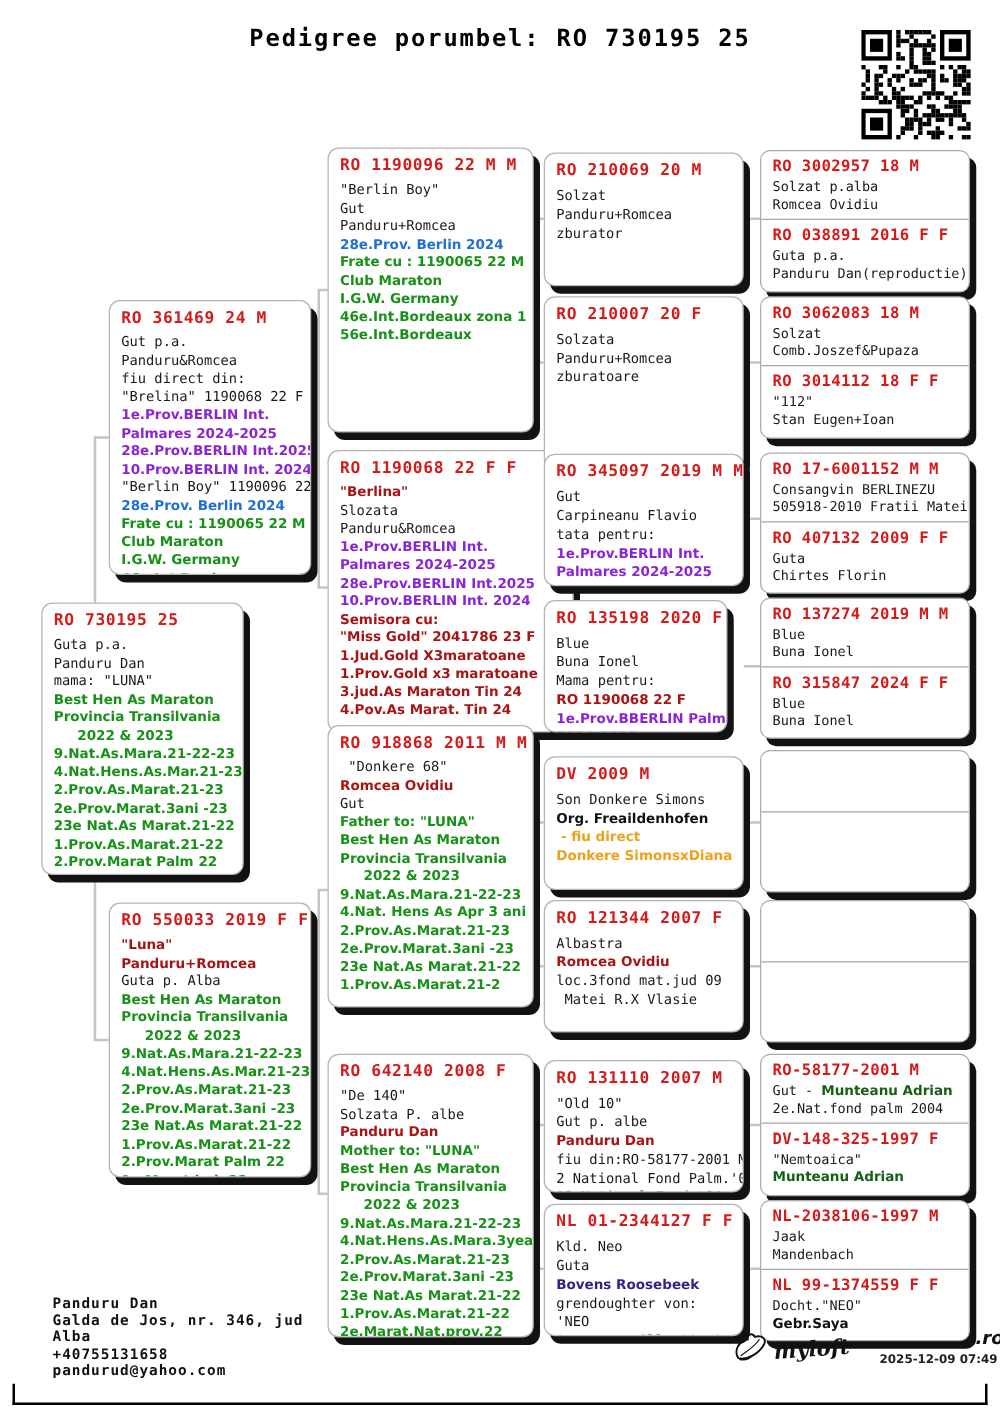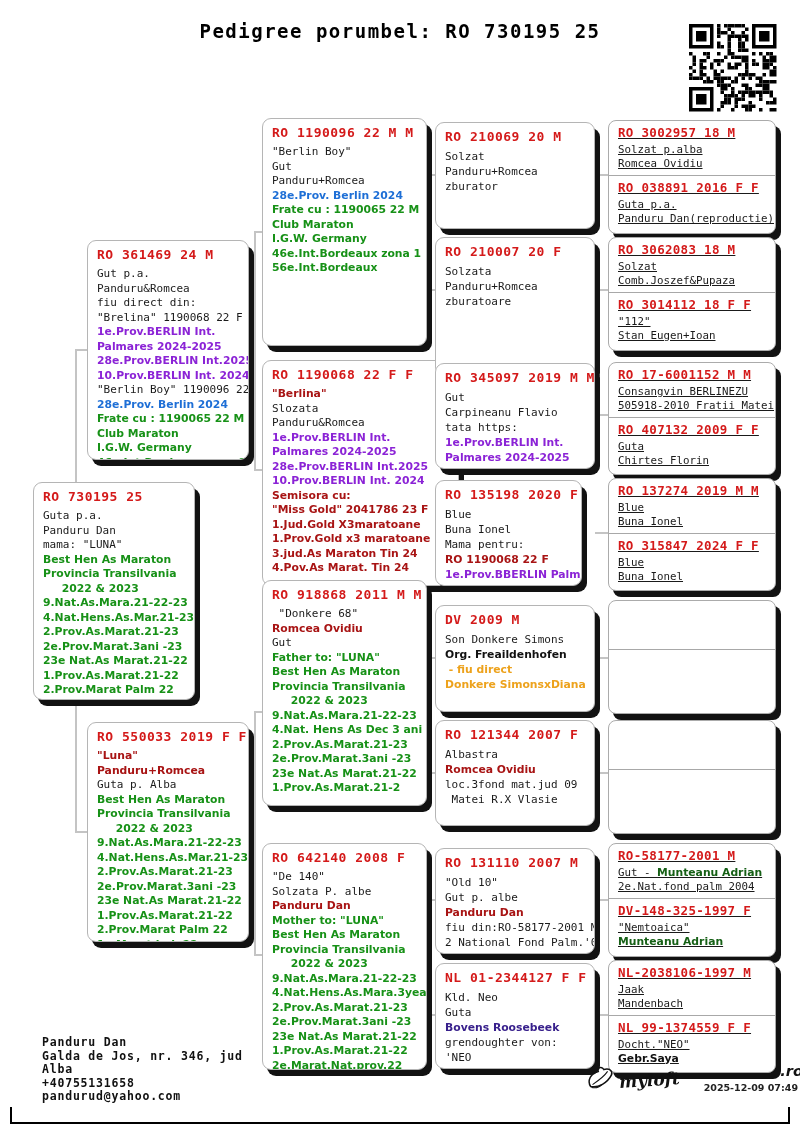--- a/index.html
+++ b/index.html
@@ -6,21 +6,21 @@
   .page{position:relative;width:800px;height:1131px;background:#fff;overflow:hidden;
         font-family:"DejaVu Sans Mono",monospace;color:#1a1a1a;}
   .title{position:absolute;top:20px;left:0;width:800px;text-align:center;
          font:bold 19px "DejaVu Sans Mono",monospace;letter-spacing:1.5px;color:#000;}
   .qr{position:absolute;left:689px;top:24px;width:88px;height:88px;}
   .connectors{position:absolute;left:0;top:0;z-index:0;}
   .pbox{position:absolute;background:#fff;border:1px solid #b5b5b5;border-radius:9px;
         box-shadow:5px 6px 0 0 #121212;padding:6px 7px 8px 9px;overflow:hidden;
         box-sizing:border-box;z-index:1;}
   .ppanel{position:absolute;background:#fff;border:1px solid #ababab;border-radius:8px;
-        box-shadow:5px 6px 0 0 #121212;box-sizing:border-box;overflow:hidden;z-index:1;text-decoration:underline;}
+        box-shadow:5px 6px 0 0 #121212;box-sizing:border-box;overflow:hidden;z-index:1;}
   .pmini{padding:4px 6px 4px 9px;min-height:48px;box-sizing:border-box;}
   .pmini + .pmini{border-top:1px solid #a8a8a8;}
   .bhdr{font:bold 13px "DejaVu Sans Mono",monospace;color:#d41a1a;letter-spacing:.5px;
         margin-bottom:5px;white-space:pre;}
   .phdr{font:bold 12.5px "DejaVu Sans Mono",monospace;color:#d41a1a;letter-spacing:.3px;
         margin-bottom:3px;white-space:pre;}
   .bl{font:11px "DejaVu Sans Mono",monospace;line-height:14.5px;white-space:pre;color:#1a1a1a;}
   .gg .bl{line-height:15px;}
   .pmini .bl{line-height:14px;font-size:10.8px;}
   .c-g,.c-dr,.c-b,.c-p,.c-o,.c-n,.c-dg,.c-kb{
@@ -378,21 +378,21 @@
   <div class="pbox" style="left:262px;top:580px;width:165px;height:226px">
       <div class="bhdr">RO 918868 2011 M M</div>
       <div class="bl c-k"> "Donkere 68"</div>
       <div class="bl c-dr">Romcea Ovidiu</div>
       <div class="bl c-k">Gut</div>
       <div class="bl c-g">Father to: "LUNA"</div>
       <div class="bl c-g">Best Hen As Maraton</div>
       <div class="bl c-g">Provincia Transilvania</div>
       <div class="bl c-g">     2022 &amp; 2023</div>
       <div class="bl c-g">9.Nat.As.Mara.21-22-23</div>
-      <div class="bl c-g">4.Nat. Hens As Dec 3 ani</div>
+      <div class="bl c-g">4.Nat. Hens As Apr 3 ani</div>
       <div class="bl c-g">2.Prov.As.Marat.21-23</div>
       <div class="bl c-g">2e.Prov.Marat.3ani -23</div>
       <div class="bl c-g">23e Nat.As Marat.21-22</div>
       <div class="bl c-g">1.Prov.As.Marat.21-2</div>
     </div>
   <div class="pbox" style="left:262px;top:843px;width:165px;height:227px">
       <div class="bhdr">RO 642140 2008 F</div>
       <div class="bl c-k">"De 140"</div>
       <div class="bl c-k">Solzata P. albe</div>
       <div class="bl c-dr">Panduru Dan</div>
@@ -418,21 +418,21 @@
   <div class="pbox gg" style="left:435px;top:237px;width:160px;height:139px">
       <div class="bhdr">RO 210007 20 F</div>
       <div class="bl c-k">Solzata</div>
       <div class="bl c-k">Panduru+Romcea</div>
       <div class="bl c-k">zburatoare</div>
     </div>
   <div class="pbox gg" style="left:435px;top:363px;width:160px;height:106px">
       <div class="bhdr">RO 345097 2019 M M</div>
       <div class="bl c-k">Gut</div>
       <div class="bl c-k">Carpineanu Flavio</div>
-      <div class="bl c-k">tata https:</div>
+      <div class="bl c-k">tata pentru:</div>
       <div class="bl c-p">1e.Prov.BERLIN Int.</div>
       <div class="bl c-p">Palmares 2024-2025</div>
       <div class="bl c-p">28e.Prov.BERLIN Int.2025</div>
     </div>
   <div class="pbox gg" style="left:435px;top:480px;width:147px;height:106px">
       <div class="bhdr">RO 135198 2020 F F</div>
       <div class="bl c-k">Blue</div>
       <div class="bl c-k">Buna Ionel</div>
       <div class="bl c-k">Mama pentru:</div>
       <div class="bl c-dr">RO 1190068 22 F</div>

